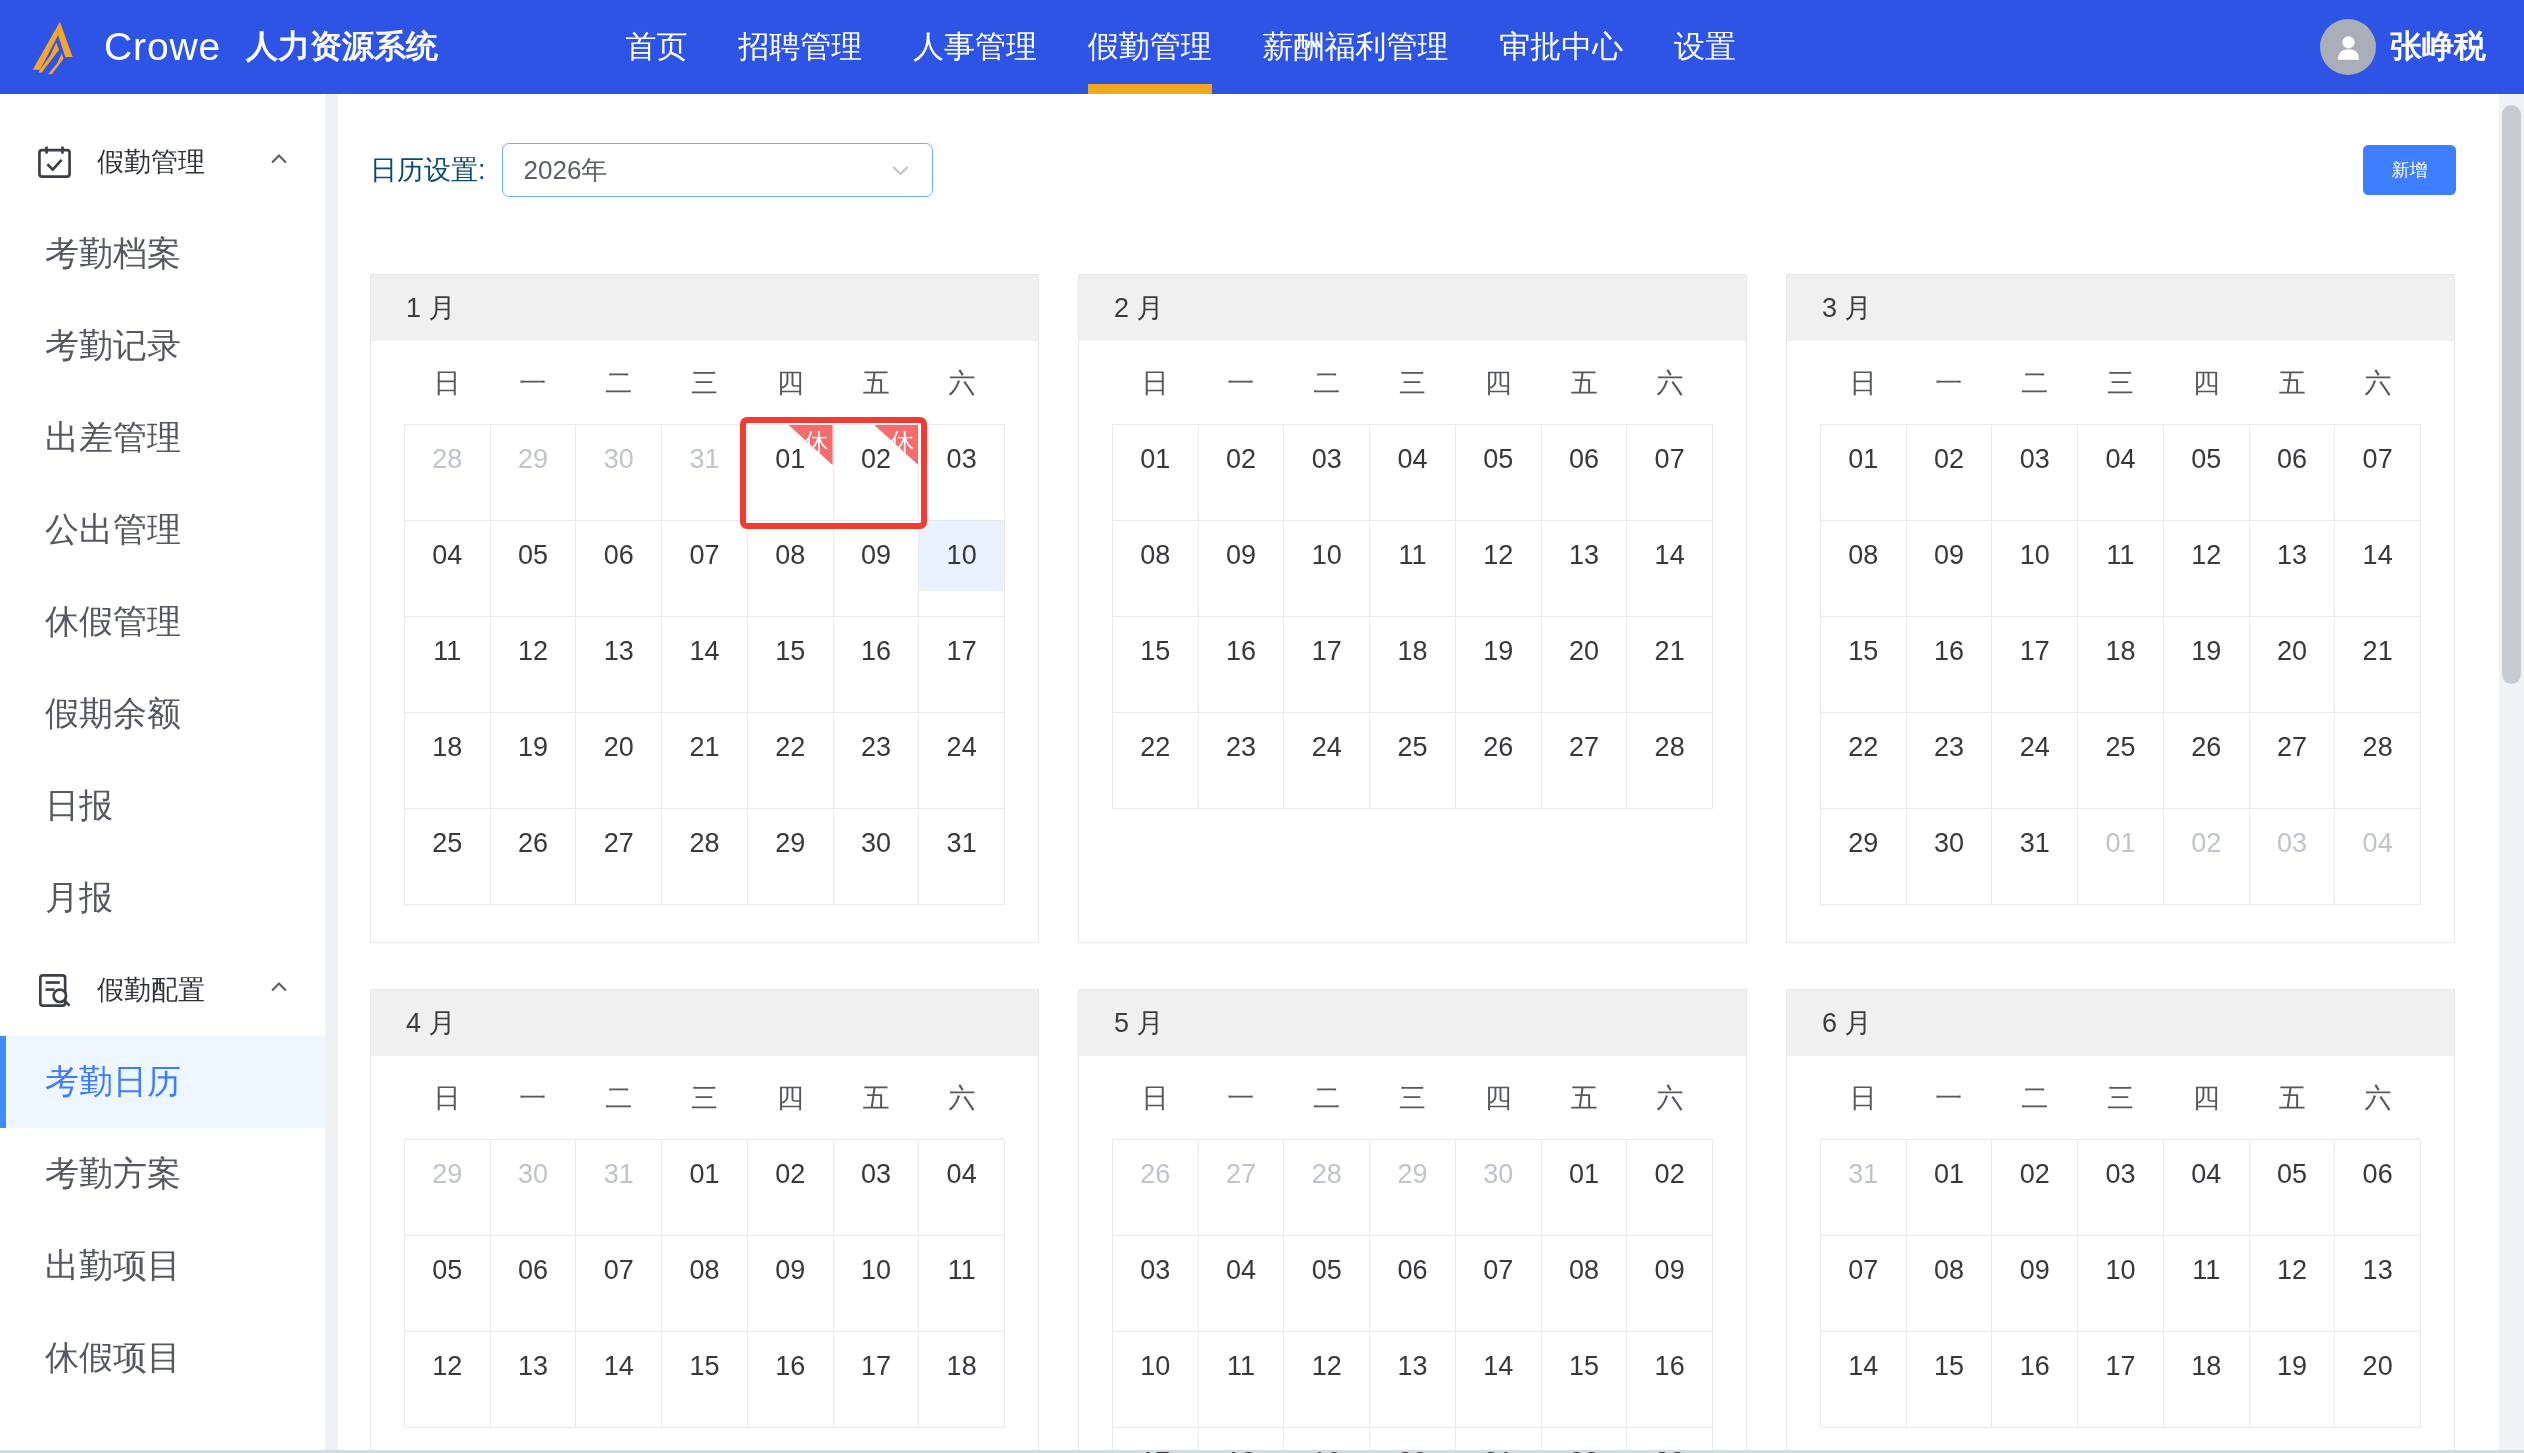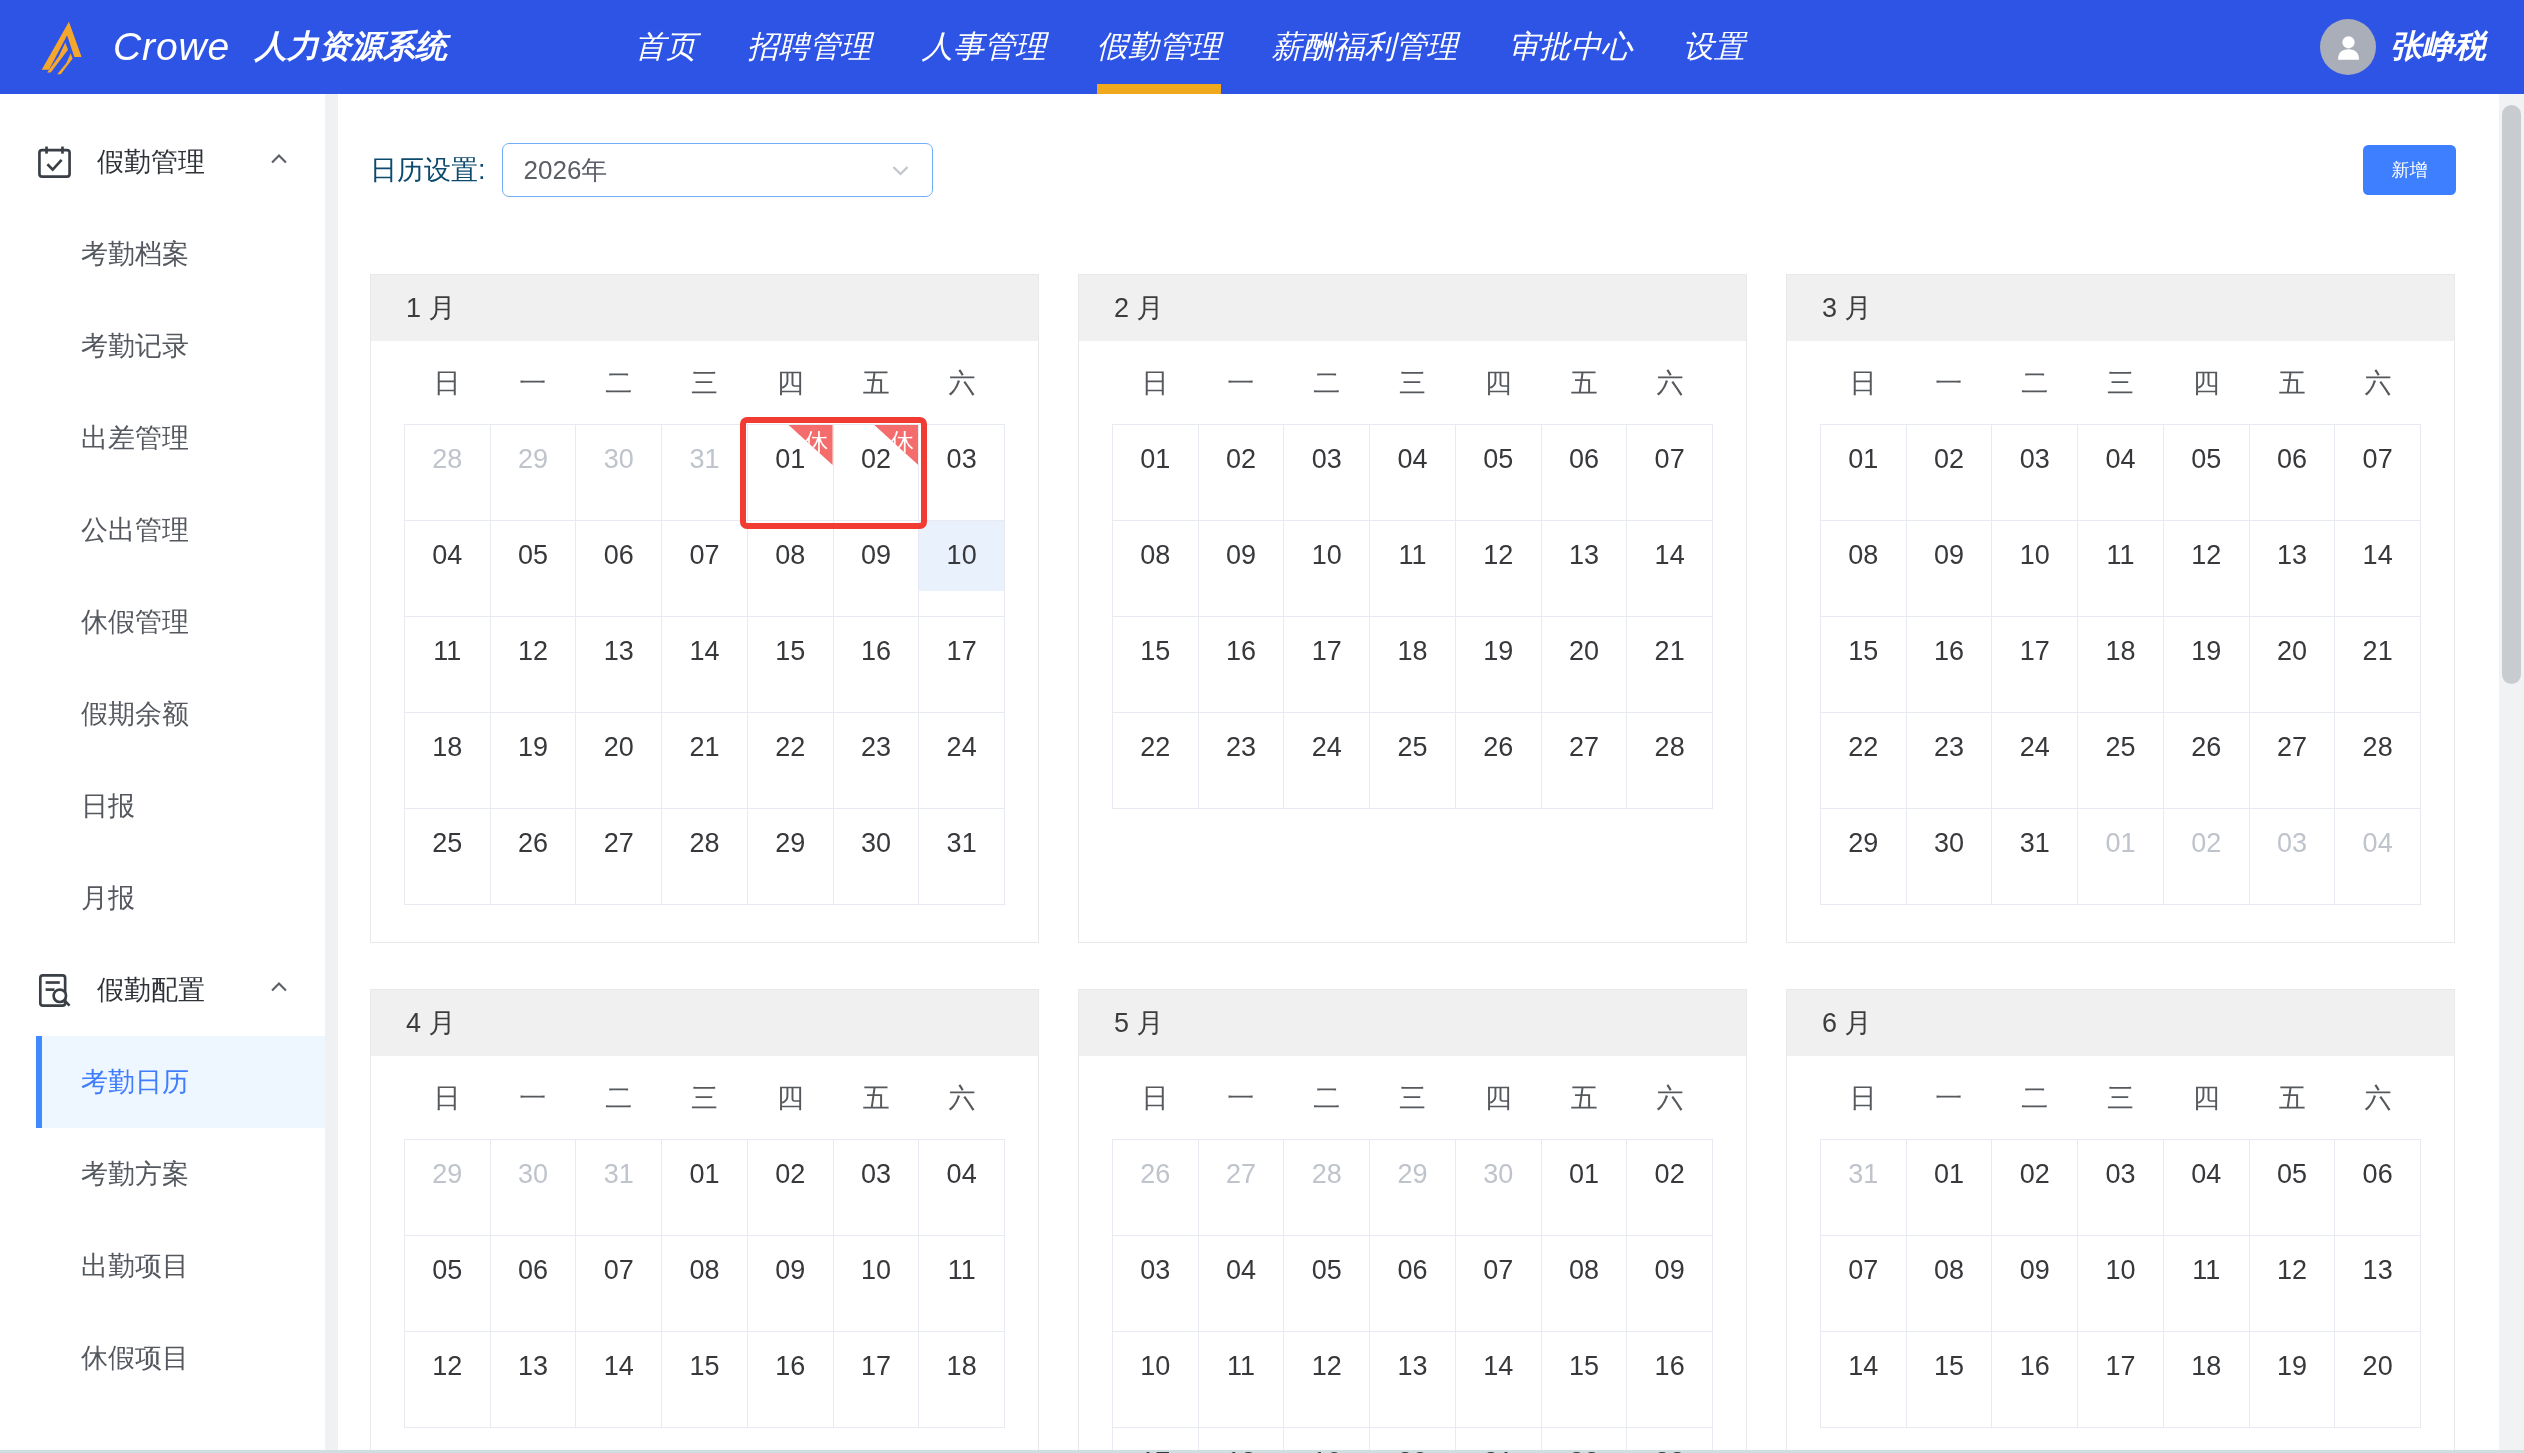--- a/index.html
+++ b/index.html
@@ -1,21 +1,21 @@
 <!DOCTYPE html>
 <html style="font-size:14px"><head>
 <meta charset="utf-8">
 <style>
   * { margin:0; padding:0; box-sizing:border-box; }
   html,body { width:2525px; height:1453px; overflow:hidden; background:#fff;
     font-family:"Liberation Sans","DejaVu Sans",sans-serif; }
 
   
   .app-header { height:94px; background:#2e54e6; display:flex; align-items:center;
-    padding:0 39px 0 39px; color:#fff; position:relative;font-style:italic; }
+    padding:0 39px 0 30px; color:#fff; position:relative; }
   .brand { display:flex; align-items:center; gap:16px; }
   .brand-logo { width:58px; height:58px; display:block; }
   .brand-name { font-size:39px; font-weight:300; letter-spacing:0.9px; color:#fff; }
   .brand-product { font-size:32px; font-weight:700; margin-left:8.8px; }
   .main-nav { display:flex; margin-left:162px; height:94px; }
   .nav-item { position:relative; height:94px; display:flex; align-items:center;
     padding:0 25.4px; font-size:31px; color:#fff; cursor:pointer; white-space:nowrap; }
   .nav-underline { position:absolute; left:25.4px; right:25.4px; bottom:0; height:9.6px;
     background:#f0a91c; }
   .user-area { margin-left:auto; display:flex; align-items:center; gap:14px; }
@@ -25,21 +25,21 @@
 
   
   .layout { display:flex; height:1359px; }
   .sidebar { width:325px; background:#fff; padding-top:22px; flex:0 0 auto; }
   .side-gutter { width:13px; background:#f0f1f2; flex:0 0 auto; }
   .group-header { height:92px; display:flex; align-items:center; padding:0 33px 0 35px;
     font-size:27px; color:#2f3338; cursor:pointer; }
   .group-header .g-icon { width:39px; height:39px; margin-right:23px; display:flex; }
   .group-header .g-label { flex:1; }
   .side-item { height:92px; display:flex; align-items:center; padding-left:45px;
-    font-size:27px; color:#55595f; cursor:pointer; position:relative;margin-left:36px; }
+    font-size:34px; color:#55595f; cursor:pointer; position:relative; }
   .side-item.active { background:#eef6ff; color:#3f7dfe; }
   .side-item.active::before { content:""; position:absolute; left:0; top:0; bottom:0;
     width:6.1px; background:#3e8bff; }
 
   
   .main { flex:1; padding:49px 0 0 32px; position:relative; background:#fff; }
   .toolbar { display:flex; align-items:center; width:2086px; }
   .toolbar-label { font-size:27px; color:#0c4a6e; }
   .year-select { width:431px; height:54px; border:1.8px solid #71aef8; border-radius:7px;
     margin-left:16px; display:flex; align-items:center; padding:0 19.3px 0 21px;

